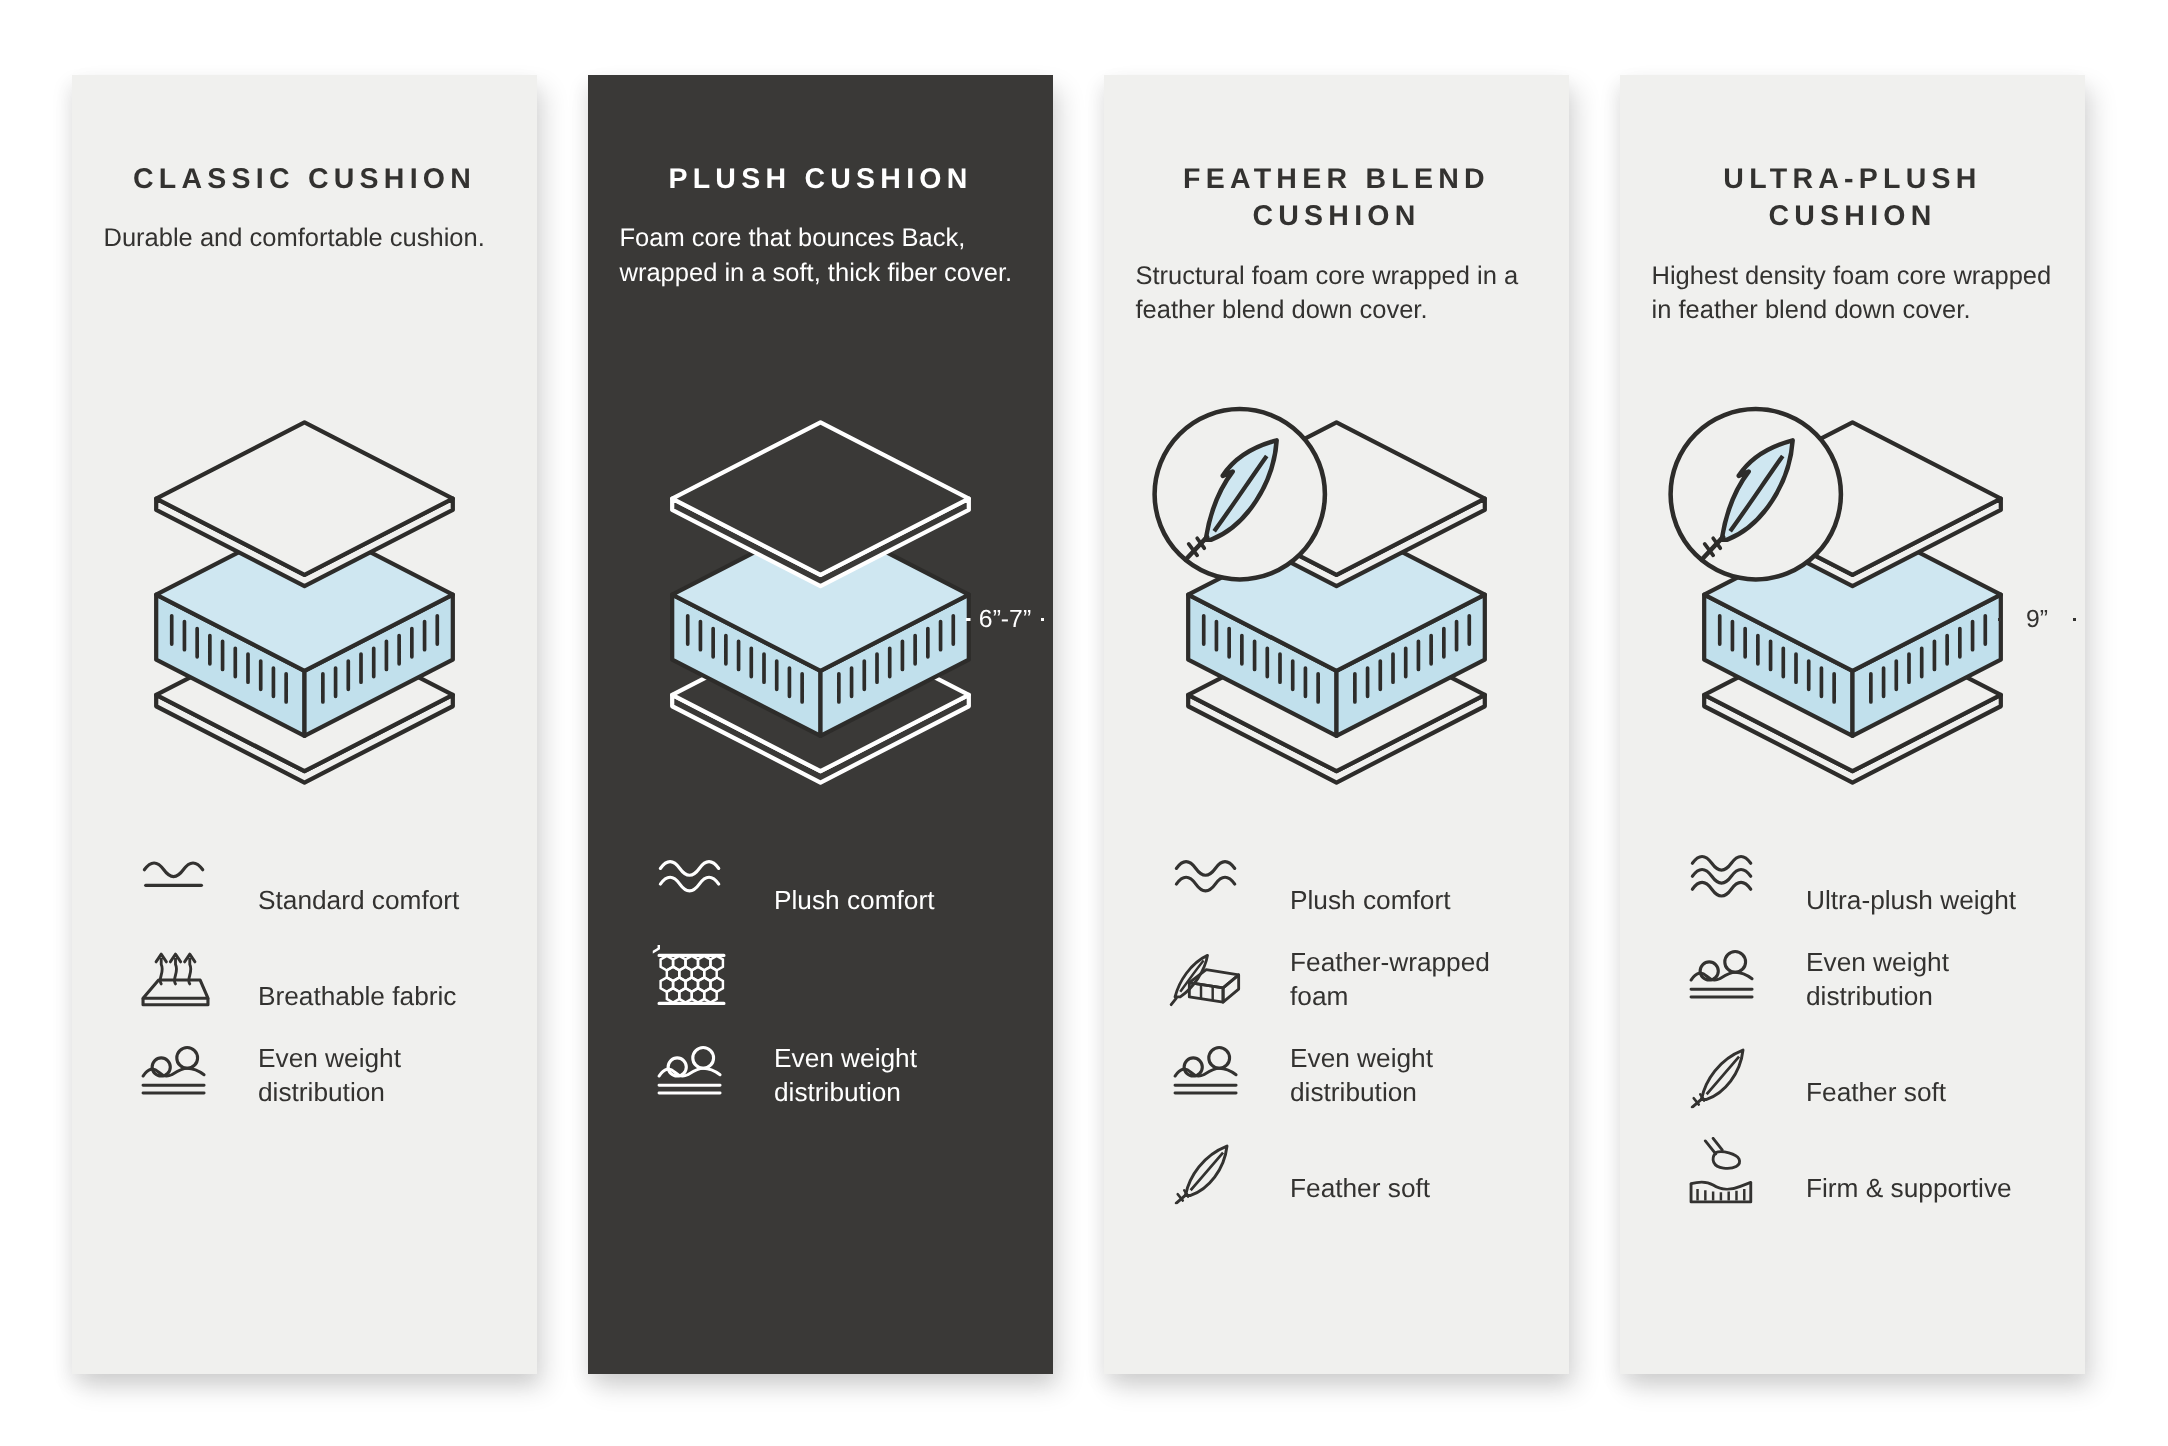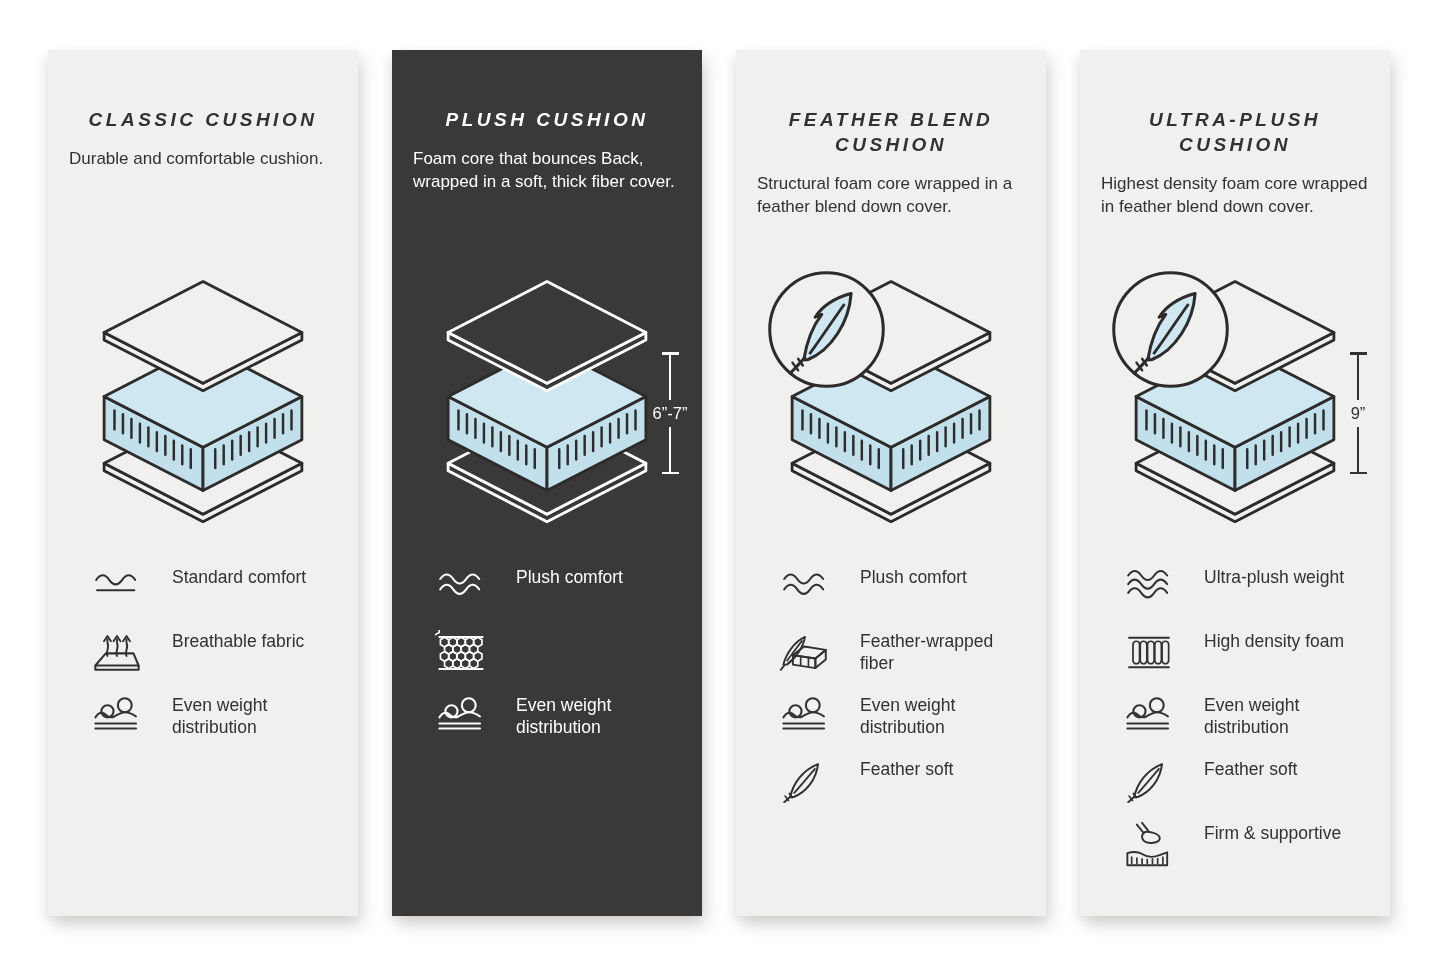--- a/index.html
+++ b/index.html
@@ -13,44 +13,44 @@
   .card{
     position:relative;width:310px;height:866px;flex:0 0 310px;
     background:var(--card-bg);
     box-shadow:5px 9px 16px rgba(0,0,0,.14), -3px 5px 12px rgba(0,0,0,.07);
   }
   .card.light{--card-bg:#f0f0ee;--text:#333230;--sheet-line:#2d2c2a;}
   .card.dark {--card-bg:#3a3937;--text:#ffffff;--sheet-line:#ffffff;}
 
   .title{
     margin:57px 18px 0;text-align:center;color:var(--text);
-    font-size:19px;font-weight:bold;letter-spacing:3.5px;line-height:1.32;font-style:italic;
+    font-size:19px;font-weight:bold;letter-spacing:3.5px;line-height:1.32;
   }
   .desc{
     margin:16px auto 0;max-width:268px;text-align:left;color:var(--text);
     font-size:17px;line-height:1.35;
   }
   .diagram-wrap{position:absolute;top:224px;left:50%;transform:translateX(-50%);width:226px;height:260px;}
   .diagram{display:block;width:226px;height:259px;}
   .badge{position:absolute;left:-13px;top:-6px;width:123px;height:123px;}
 
   .dim{
     position:absolute;right:-36px;top:78px;height:122px;width:52px;
-    display:flex;flex-direction:column;align-items:center;color:var(--text);justify-content:flex-end;
+    display:flex;align-items:center;color:var(--text);justify-content:flex-end;
   }
   .dim .cap{width:17px;height:2.5px;background:currentColor;flex:0 0 2.5px;}
   .dim .vline{width:2.5px;background:currentColor;flex:1 1 auto;}
   .dim .dlabel{font-size:16.5px;margin:4px 0;white-space:nowrap;color:var(--text);}
 
   .features{
     position:absolute;top:516px;left:40px;right:8px;
     margin:0;padding:0;list-style:none;
     display:flex;flex-direction:column;gap:19px;
   }
-  .feature{display:flex;align-items:flex-start;min-height:42px;}
+  .feature{display:flex;align-items:flex-end;min-height:42px;}
   .ficon{flex:0 0 58px;width:58px;display:flex;justify-content:center;align-items:center;color:var(--text);}
   .ficon svg{width:52px;height:45px;display:block;}
   .flabel{margin-left:26px;font-size:17.5px;line-height:1.28;max-width:158px;color:var(--text);}
 
   .symbol-store{position:absolute;width:0;height:0;overflow:hidden;}
 </style>
 </head>
 <body>
 
 <svg class="symbol-store" xmlns="http://www.w3.org/2000/svg" aria-hidden="true">
@@ -267,21 +267,21 @@
             </svg>
           </span>
         <span class="flabel">Plush comfort</span>
       </li>
       <li class="feature">
         <span class="ficon">
             <svg viewBox="0 0 60 52">
               <use href="#icon-feather-foam"></use>
             </svg>
           </span>
-        <span class="flabel">Feather-wrapped fiber</span>
+        <span class="flabel">Feather-wrapped foam</span>
       </li>
       <li class="feature">
         <span class="ficon">
             <svg viewBox="0 0 60 52">
               <use href="#icon-weight"></use>
             </svg>
           </span>
         <span class="flabel">Even weight distribution</span>
       </li>
       <li class="feature">
@@ -318,28 +318,20 @@
         <span class="ficon">
             <svg viewBox="0 0 60 52">
               <use href="#icon-wave-triple"></use>
             </svg>
           </span>
         <span class="flabel">Ultra-plush weight</span>
       </li>
       <li class="feature">
         <span class="ficon">
             <svg viewBox="0 0 60 52">
-              <use href="#icon-density"></use>
-            </svg>
-          </span>
-        <span class="flabel">High density foam</span>
-      </li>
-      <li class="feature">
-        <span class="ficon">
-            <svg viewBox="0 0 60 52">
               <use href="#icon-weight"></use>
             </svg>
           </span>
         <span class="flabel">Even weight distribution</span>
       </li>
       <li class="feature">
         <span class="ficon">
             <svg viewBox="0 0 60 52">
               <use href="#icon-feather"></use>
             </svg>

